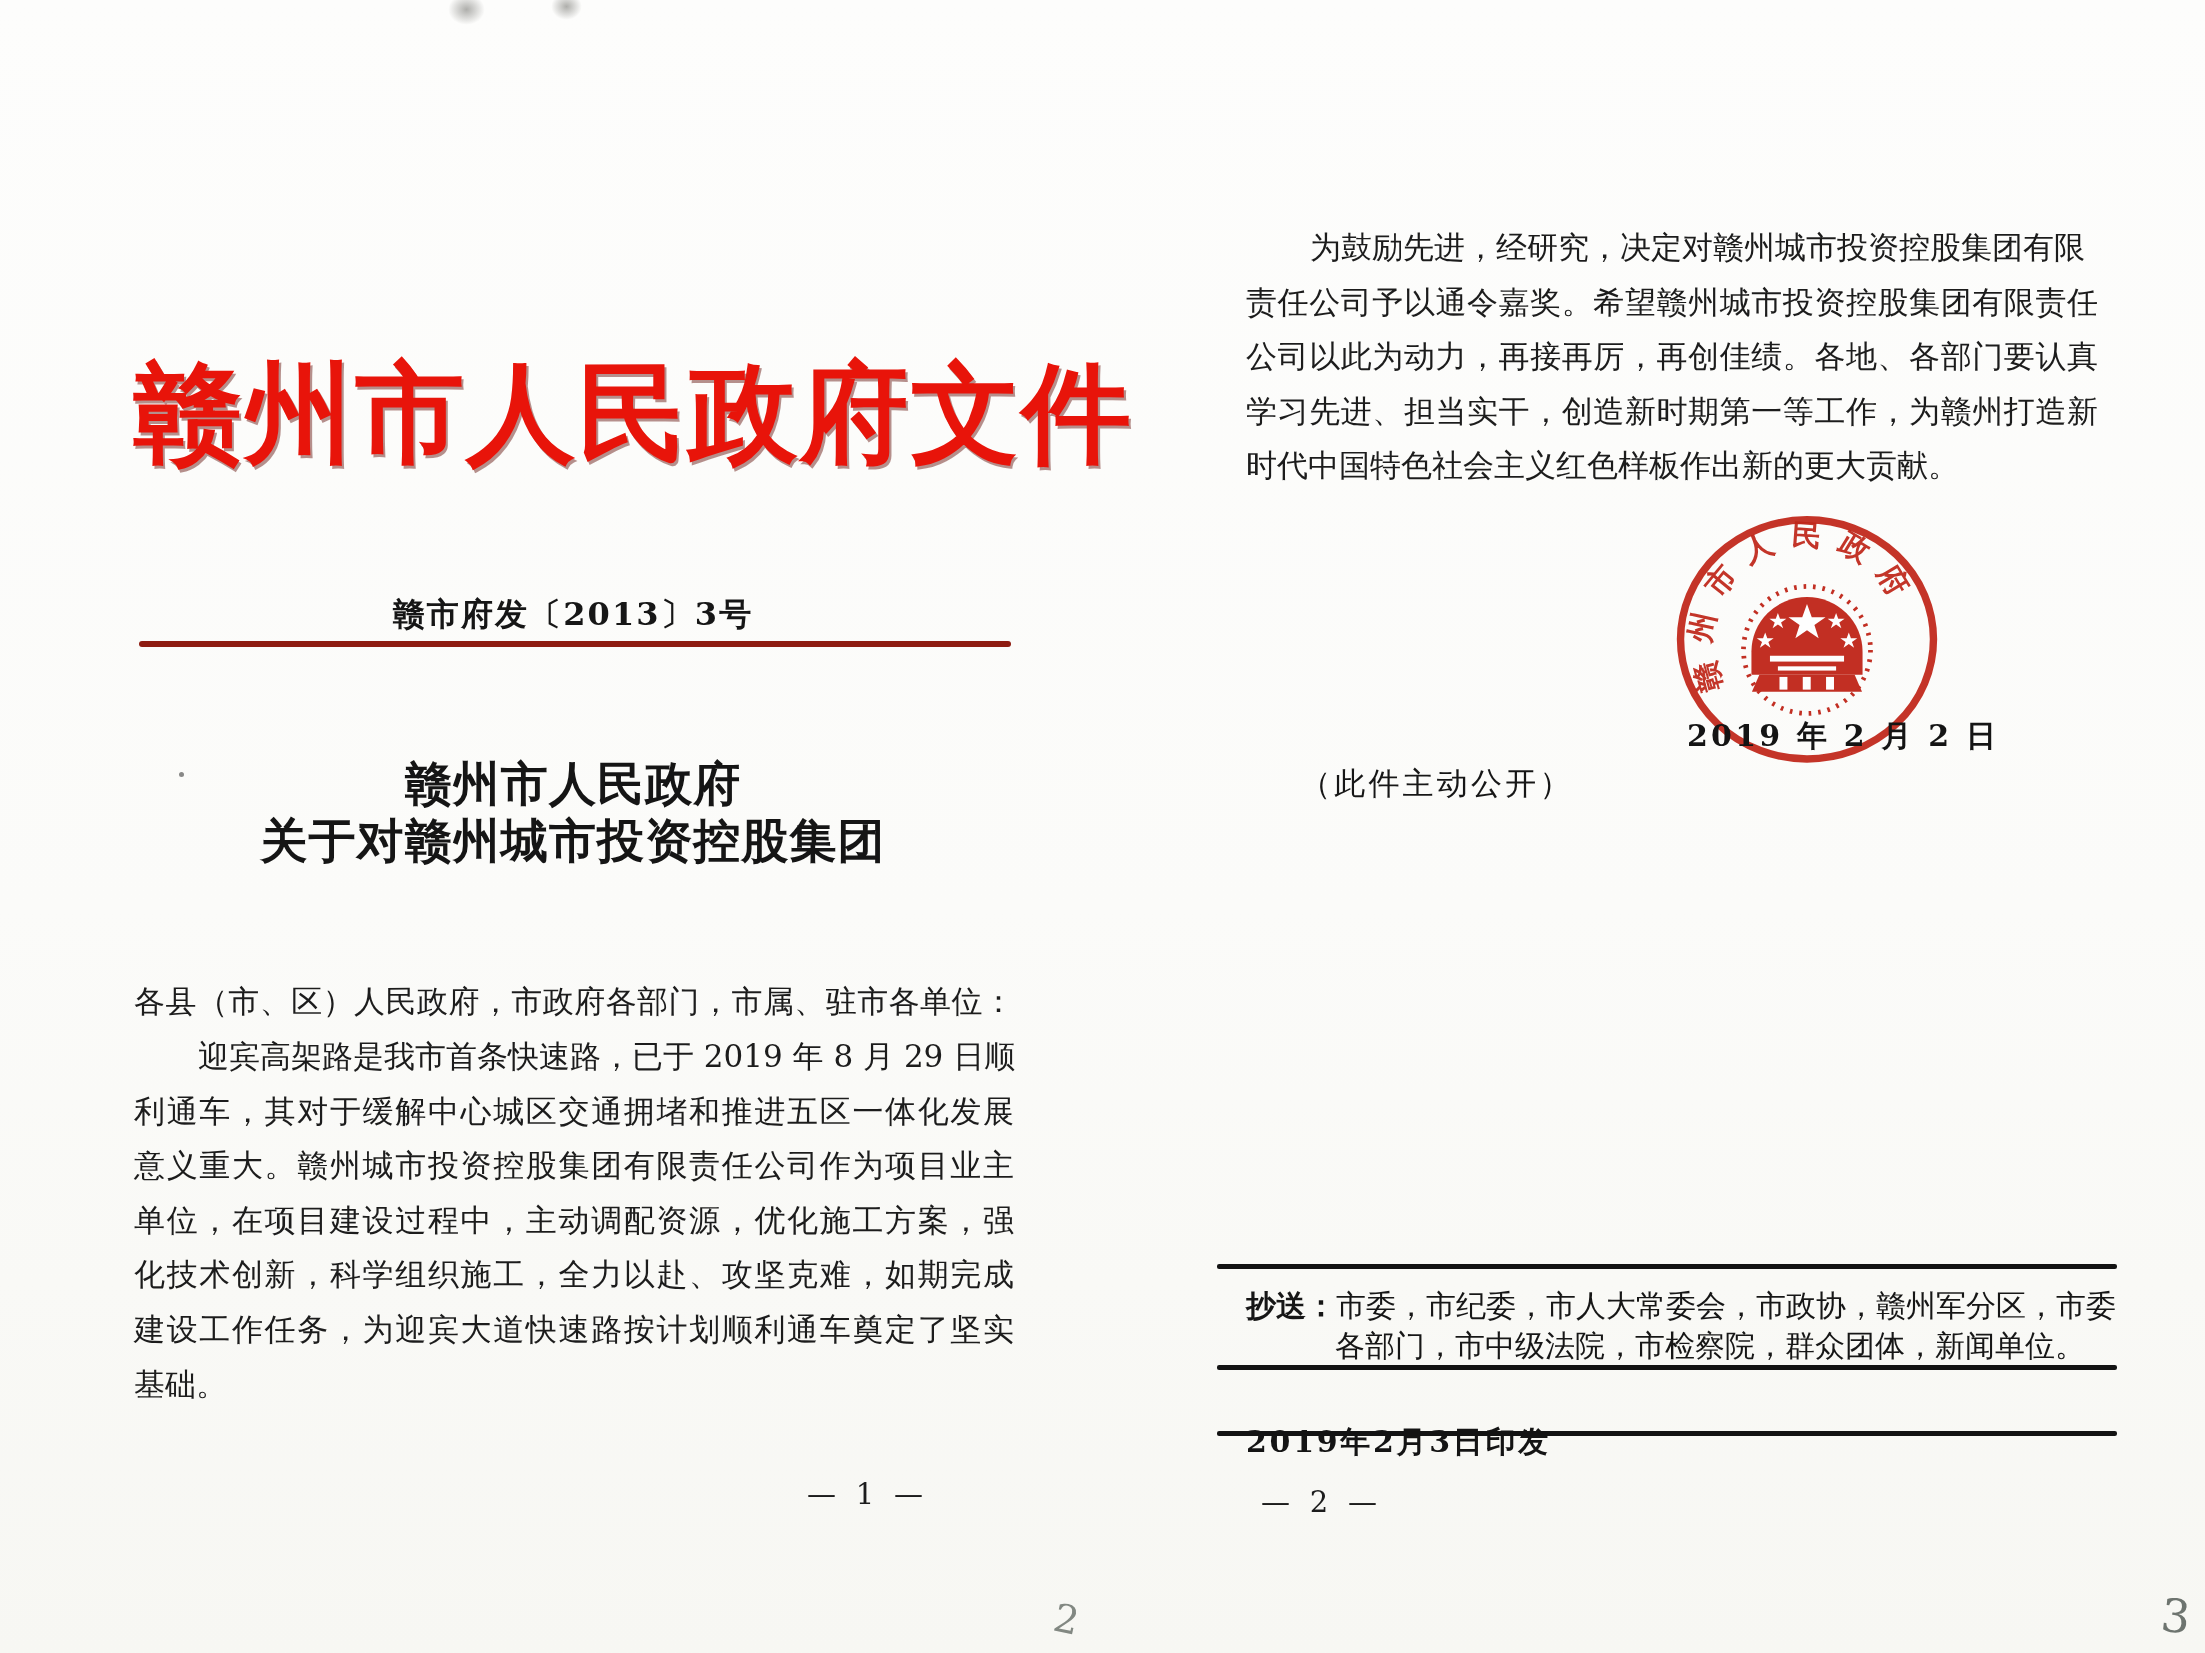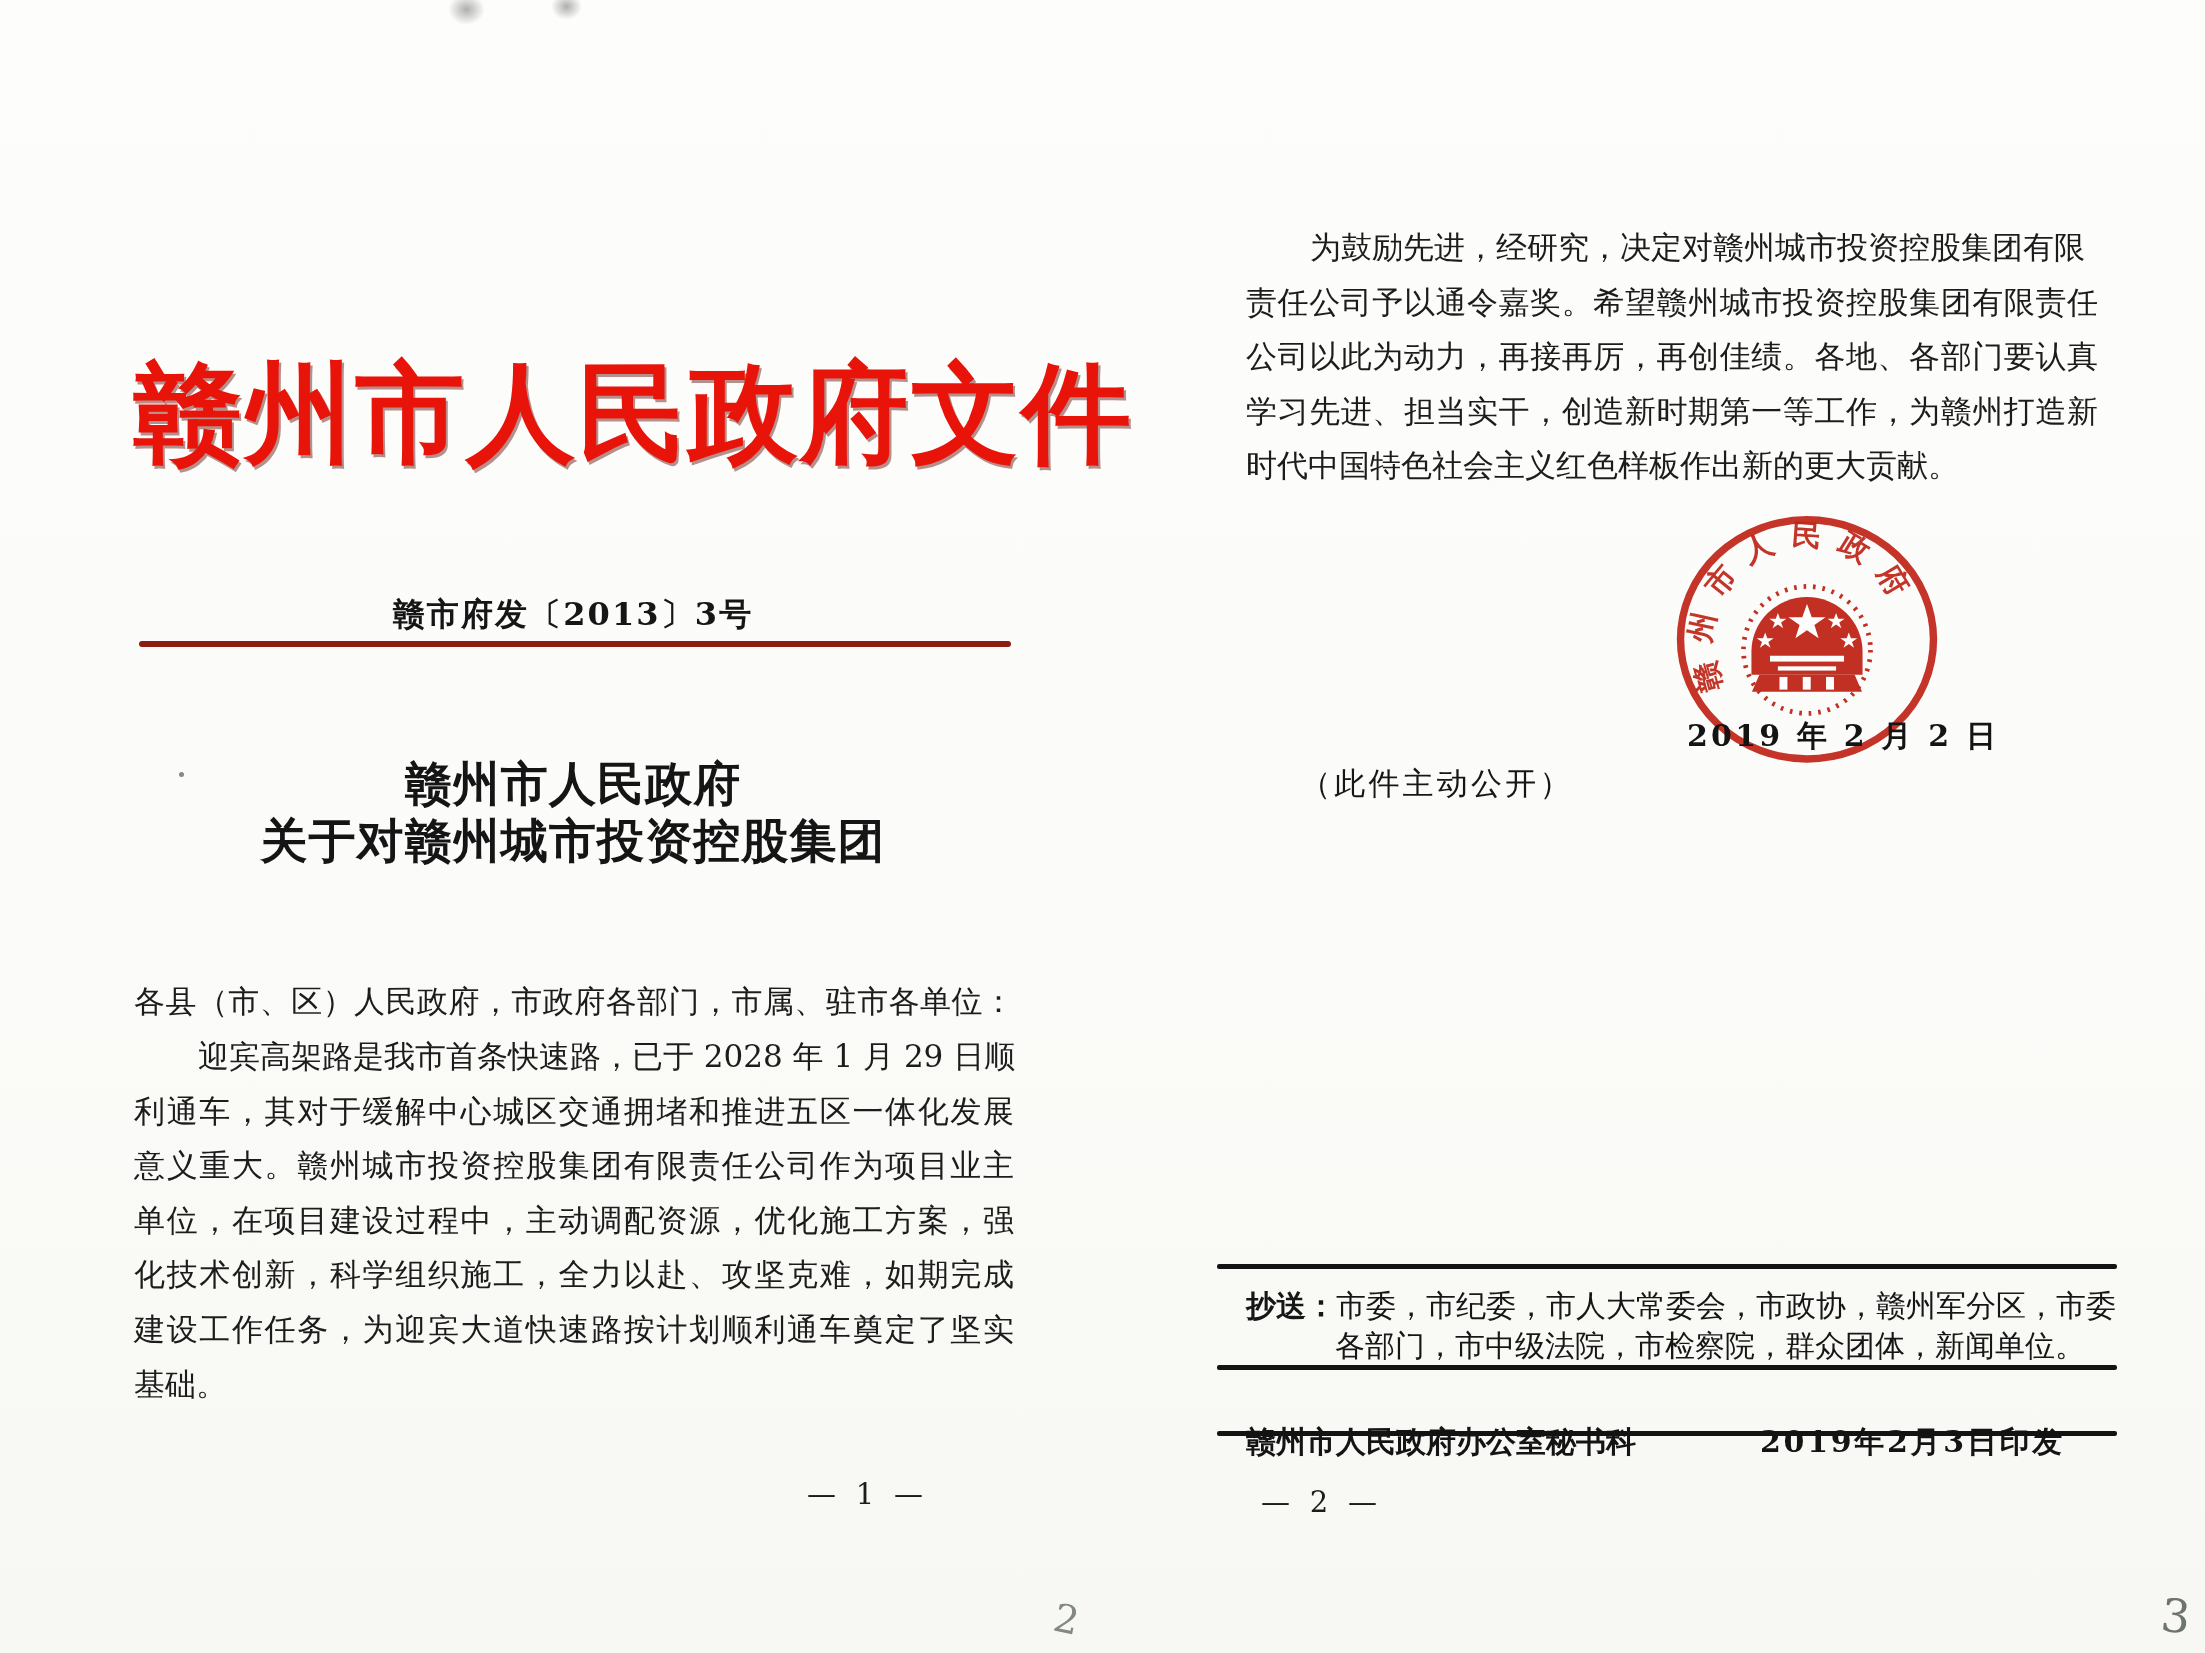--- a/index.html
+++ b/index.html
@@ -110,21 +110,21 @@
     <div class="abs doc-number">赣市府发〔2013〕3号</div>
 
     <div class="abs red-rule"></div>
 
     <div class="abs doc-title">
       <div>赣州市人民政府</div>
       <div>关于对赣州城市投资控股集团</div>
     </div>
 
     <div class="abs bodyline fill" style="left:134px;top:974px;">各县（市、区）人民政府，市政府各部门，市属、驻市各单位：</div>
-    <div class="abs bodyline indent2" style="left:134px;top:1029px;">迎宾高架路是我市首条快速路，已于 2028 年 1 月 29 日顺</div>
+    <div class="abs bodyline indent2" style="left:134px;top:1029px;">迎宾高架路是我市首条快速路，已于 2019 年 8 月 29 日顺</div>
     <div class="abs bodyline fill" style="left:134px;top:1084px;">利通车，其对于缓解中心城区交通拥堵和推进五区一体化发展</div>
     <div class="abs bodyline fill" style="left:134px;top:1138px;">意义重大。赣州城市投资控股集团有限责任公司作为项目业主</div>
     <div class="abs bodyline fill" style="left:134px;top:1193px;">单位，在项目建设过程中，主动调配资源，优化施工方案，强</div>
     <div class="abs bodyline fill" style="left:134px;top:1247px;">化技术创新，科学组织施工，全力以赴、攻坚克难，如期完成</div>
     <div class="abs bodyline fill" style="left:134px;top:1302px;">建设工作任务，为迎宾大道快速路按计划顺利通车奠定了坚实</div>
     <div class="abs bodyline" style="left:134px;top:1357px;">基础。</div>
 
     <div class="abs pagenum" style="left:807px;top:1477px;">— 1 —</div>
   </div>
 
@@ -171,21 +171,20 @@
 
     <div class="abs cc-row">
       <span class="cc-label">抄送：</span>
       <span>市委，市纪委，市人大常委会，市政协，赣州军分区，市委</span>
     </div>
     <div class="abs cc-line2">各部门，市中级法院，市检察院，群众团体，新闻单位。</div>
 
     <div class="abs rule-black" style="top:1365px;"></div>
 
     <div class="abs issuer-row">
-      <span>赣州市人民政府办公室秘书科</span>
       <span class="print-date">2019年2月3日印发</span>
     </div>
 
     <div class="abs rule-black" style="top:1431px;"></div>
 
     <div class="abs pagenum" style="left:1261px;top:1485px;">— 2 —</div>
   </div>
 
   <div class="abs hand" style="left:1054px;top:1597px;">2</div>
   <div class="abs hand hand3" style="left:2161px;top:1589px;">3</div>

